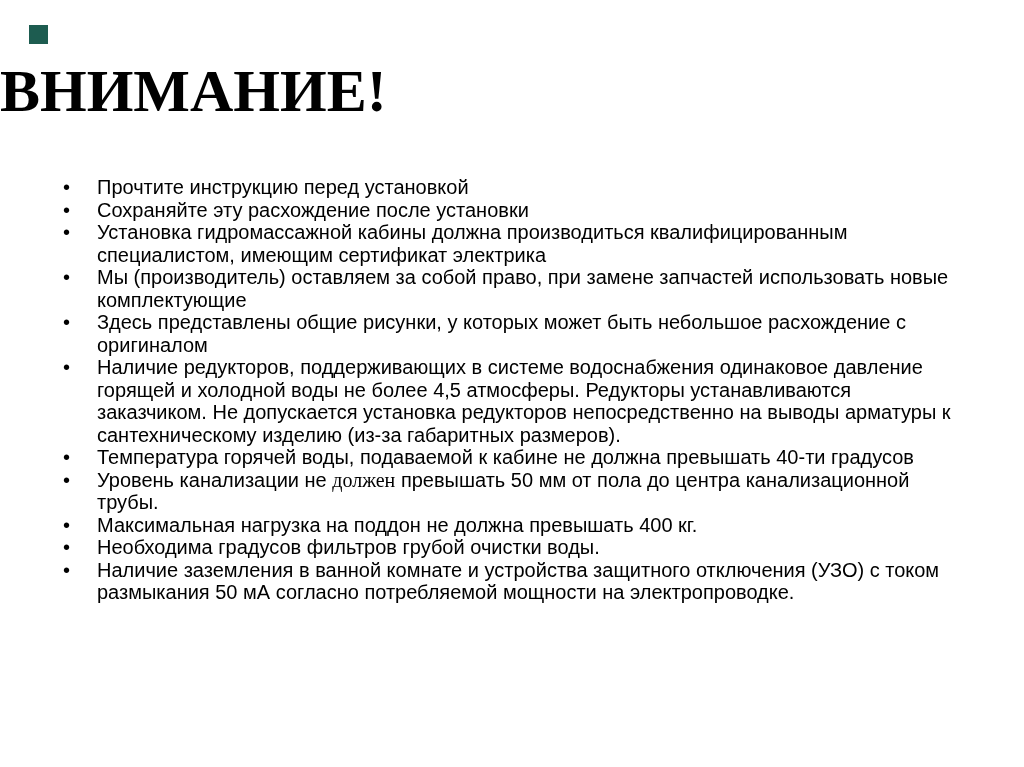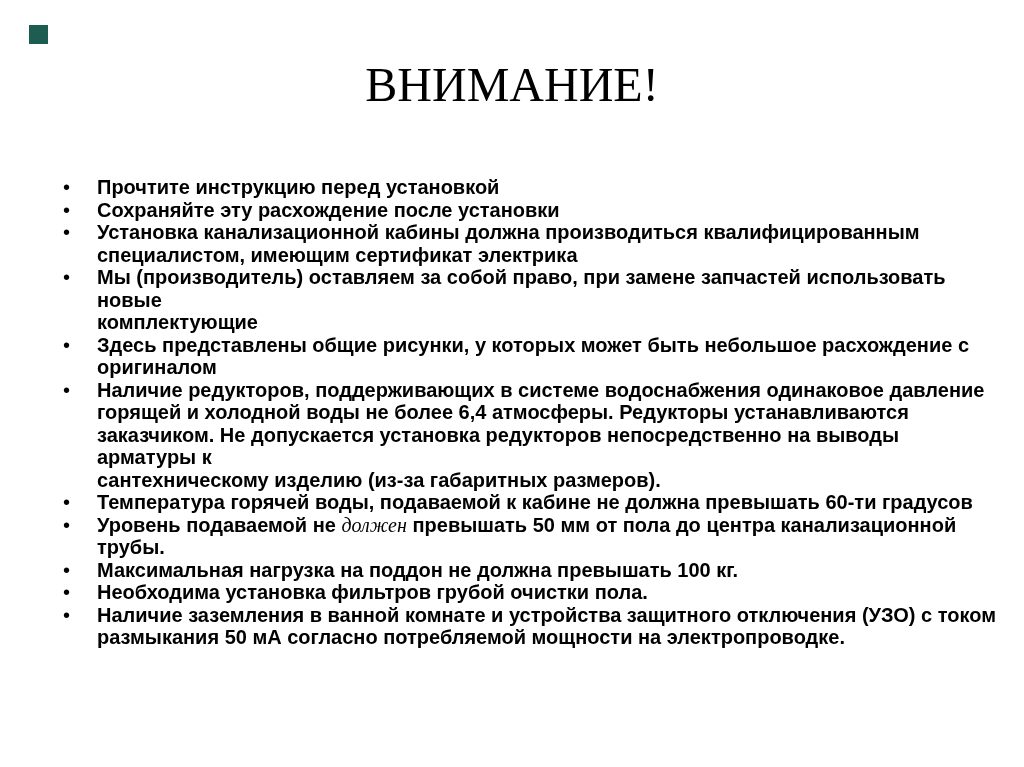--- a/index.html
+++ b/index.html
@@ -22,24 +22,24 @@
     top: 25px;
     width: 19px;
     height: 19px;
     background: #1d5c50;
   }
   .slide-title {
     position: absolute;
     top: 61px;
     left: 0;
     width: 100%;
-    text-align: center;
+    text-align: left;
     font-family: "Liberation Serif", serif;
-    font-weight: 400;
-    font-size: 48px;
+    font-weight: 700;
+    font-size: 60px;
     line-height: 1;
     letter-spacing: 0;
     color: #000000;
     white-space: nowrap;
   }
   .warning-list {
     position: absolute;
     left: 63px;
     top: 176px;
     width: 940px;
@@ -61,80 +61,78 @@
     text-align: left;
   }
   .bullet-item .text {
     flex: 1 1 auto;
     font-size: 20px;
     line-height: 22.5px;
     white-space: pre-line;
   }
   .seg-sans {
     font-family: "Liberation Sans", sans-serif;
-    font-weight: bold;
   }
   .seg-serif {
     font-family: "Liberation Serif", serif;
-    font-style: italic;
   }
 </style>
 </head>
 <body>
 
 <div class="slide" style="color: rgb(0, 0, 0);">
   <div class="corner-square" style="background: rgb(29, 92, 80);"></div>
   <div class="slide-title">ВНИМАНИЕ!</div>
   <ul class="warning-list">
       <li class="bullet-item">
         <span class="dot">•</span>
         <span class="text"><span class="seg-sans">Прочтите инструкцию перед установкой</span></span>
       </li>
       <li class="bullet-item">
         <span class="dot">•</span>
         <span class="text"><span class="seg-sans">Сохраняйте эту расхождение после установки</span></span>
       </li>
       <li class="bullet-item">
         <span class="dot">•</span>
-        <span class="text"><span class="seg-sans">Установка канализационной кабины должна производиться квалифицированным
+        <span class="text"><span class="seg-sans">Установка гидромассажной кабины должна производиться квалифицированным
 специалистом, имеющим сертификат электрика</span></span>
       </li>
       <li class="bullet-item">
         <span class="dot">•</span>
         <span class="text"><span class="seg-sans">Мы (производитель) оставляем за собой право, при замене запчастей использовать новые
 комплектующие</span></span>
       </li>
       <li class="bullet-item">
         <span class="dot">•</span>
         <span class="text"><span class="seg-sans">Здесь представлены общие рисунки, у которых может быть небольшое расхождение с
 оригиналом</span></span>
       </li>
       <li class="bullet-item">
         <span class="dot">•</span>
         <span class="text"><span class="seg-sans">Наличие редукторов, поддерживающих в системе водоснабжения одинаковое давление
-горящей и холодной воды не более 6,4 атмосферы. Редукторы устанавливаются
+горящей и холодной воды не более 4,5 атмосферы. Редукторы устанавливаются
 заказчиком. Не допускается установка редукторов непосредственно на выводы арматуры к
 сантехническому изделию (из-за габаритных размеров).</span></span>
       </li>
       <li class="bullet-item">
         <span class="dot">•</span>
-        <span class="text"><span class="seg-sans">Температура горячей воды, подаваемой к кабине не должна превышать 60-ти градусов</span></span>
+        <span class="text"><span class="seg-sans">Температура горячей воды, подаваемой к кабине не должна превышать 40-ти градусов</span></span>
       </li>
       <li class="bullet-item">
         <span class="dot">•</span>
-        <span class="text"><span class="seg-sans">Уровень подаваемой не </span><span class="seg-serif">должен</span><span class="seg-sans"> превышать 50 мм от пола до центра канализационной
+        <span class="text"><span class="seg-sans">Уровень канализации не </span><span class="seg-serif">должен</span><span class="seg-sans"> превышать 50 мм от пола до центра канализационной
 трубы.</span></span>
       </li>
       <li class="bullet-item">
         <span class="dot">•</span>
-        <span class="text"><span class="seg-sans">Максимальная нагрузка на поддон не должна превышать 100 кг.</span></span>
+        <span class="text"><span class="seg-sans">Максимальная нагрузка на поддон не должна превышать 400 кг.</span></span>
       </li>
       <li class="bullet-item">
         <span class="dot">•</span>
-        <span class="text"><span class="seg-sans">Необходима установка фильтров грубой очистки пола.</span></span>
+        <span class="text"><span class="seg-sans">Необходима градусов фильтров грубой очистки воды.</span></span>
       </li>
       <li class="bullet-item">
         <span class="dot">•</span>
         <span class="text"><span class="seg-sans">Наличие заземления в ванной комнате и устройства защитного отключения (УЗО) с током
 размыкания 50 мА согласно потребляемой мощности на электропроводке.</span></span>
       </li>
     </ul>
 </div>
 
 </body></html>

